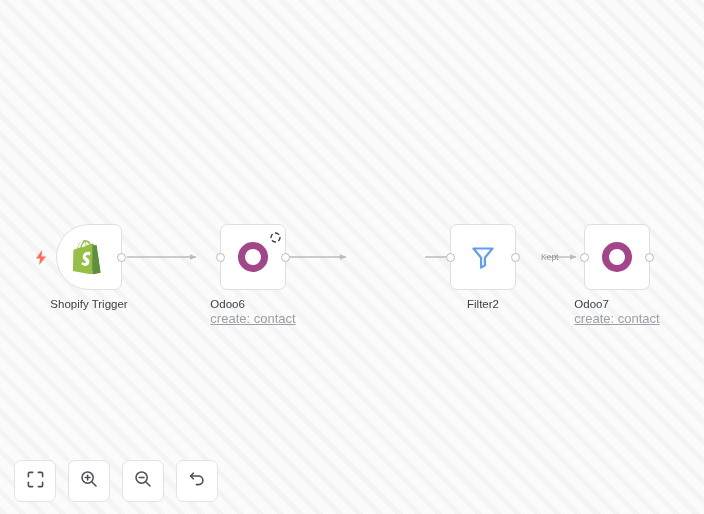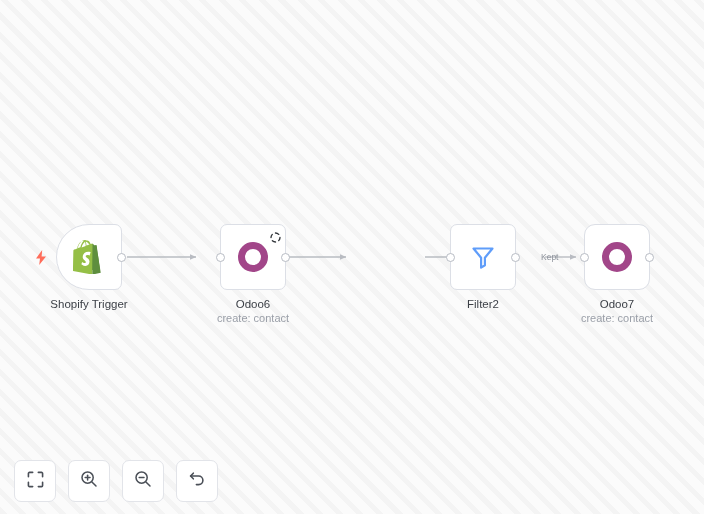--- a/index.html
+++ b/index.html
@@ -79,34 +79,34 @@
   }
   .endpoint.out { right: -5px; }
   .endpoint.in  { left: -5px; }
 
   
   .node-caption {
     position: absolute;
     top: 72px;
     left: 50%;
     transform: translateX(-50%);
-    text-align: center;
     white-space: nowrap;
   }
   .node-title {
     font-size: 11.5px;
     color: #3b3f46;
     font-weight: 400;
     line-height: 14px;
   }
   .node-subtitle {
-    font-size: 11px;
+    font-size: 13px;
     color: #9a9fa8;
     line-height: 13px;
     margin-top: 1px;
+    text-decoration: underline;
   }
 
   
   .node-badge {
     position: absolute;
     top: 4px;
     right: 4px;
     width: 11px;
     height: 11px;
   }
@@ -227,21 +227,21 @@
         <path d="M5.5 6.5 h19 l-7.6 9.2 v7.5 l-3.8 2.4 v-9.9 z" fill="none" stroke="#5f9dfa" stroke-width="2.2" stroke-linejoin="round" stroke-linecap="round"></path>
       </svg>
     </div>
     <div class="endpoint in"></div>
     <div class="endpoint out"></div>
     <div class="node-caption">
       <div class="node-title">Filter2</div>
     </div>
   </div>
 
-  <div class="node" style="left:584px; top:224px;border-radius:11px;">
+  <div class="node" style="left:584px; top:224px;">
     <div class="node-icon">
       <svg width="30" height="30" viewBox="0 0 30 30">
         <circle cx="15" cy="15" r="11.5" fill="none" stroke="#a24689" stroke-width="7"></circle>
       </svg>
     </div>
     <div class="endpoint in"></div>
     <div class="endpoint out"></div>
     <div class="node-caption">
       <div class="node-title">Odoo7</div>
       <div class="node-subtitle">create: contact</div>

